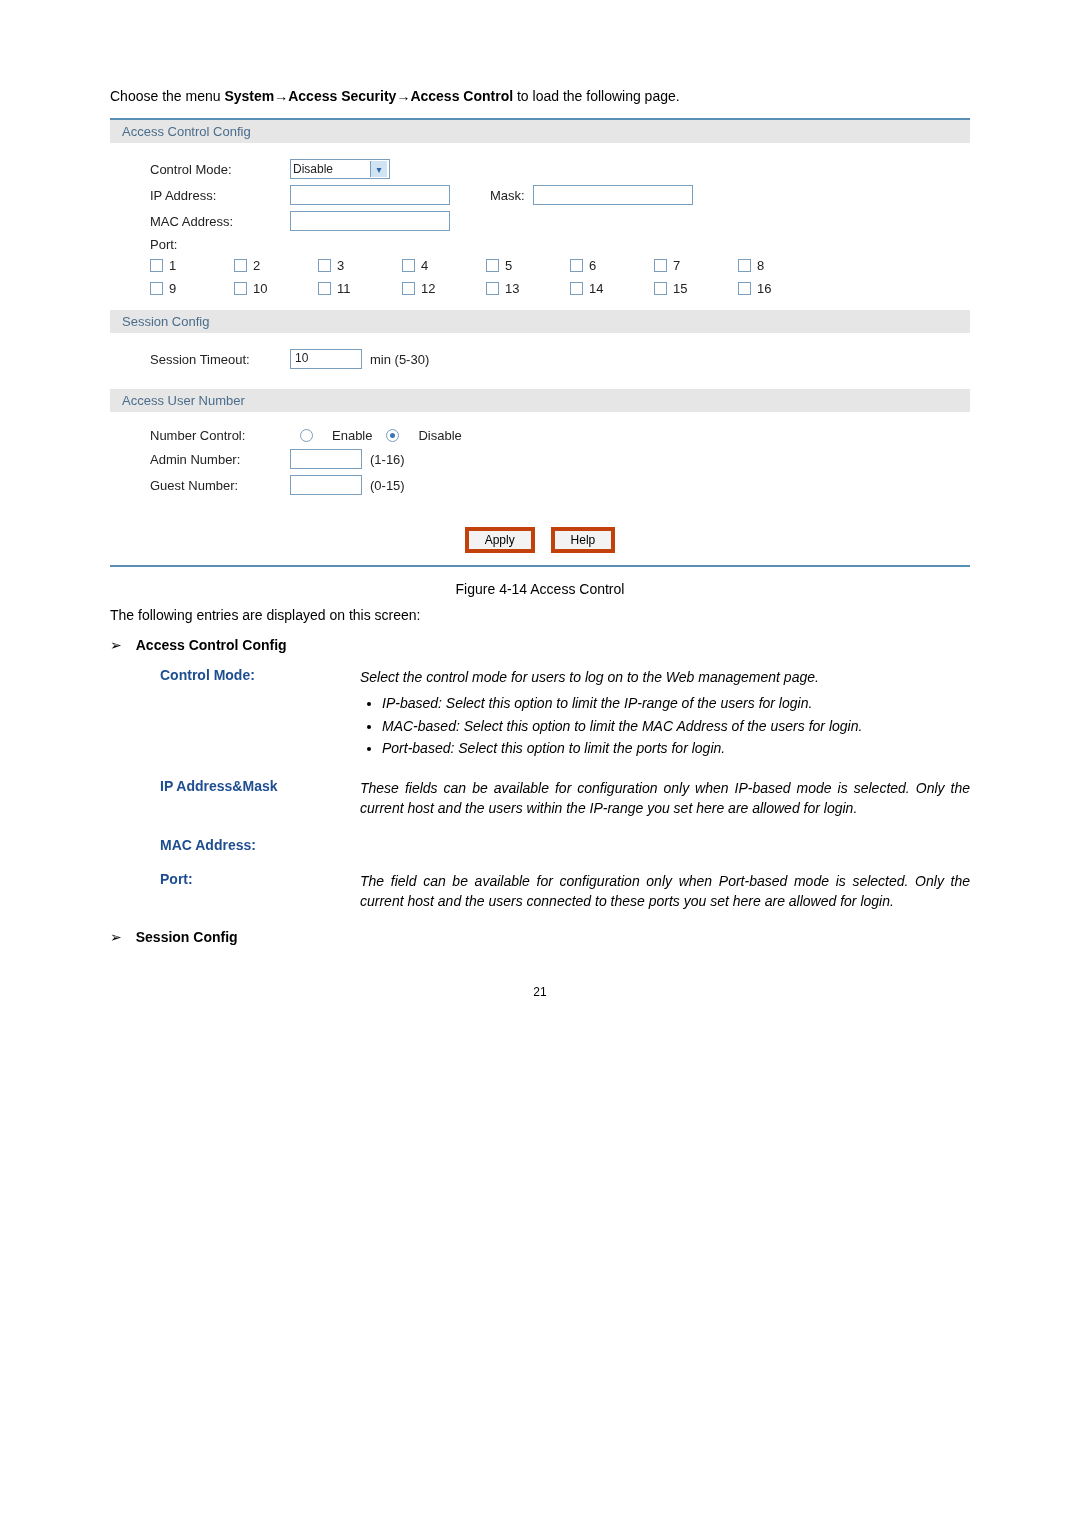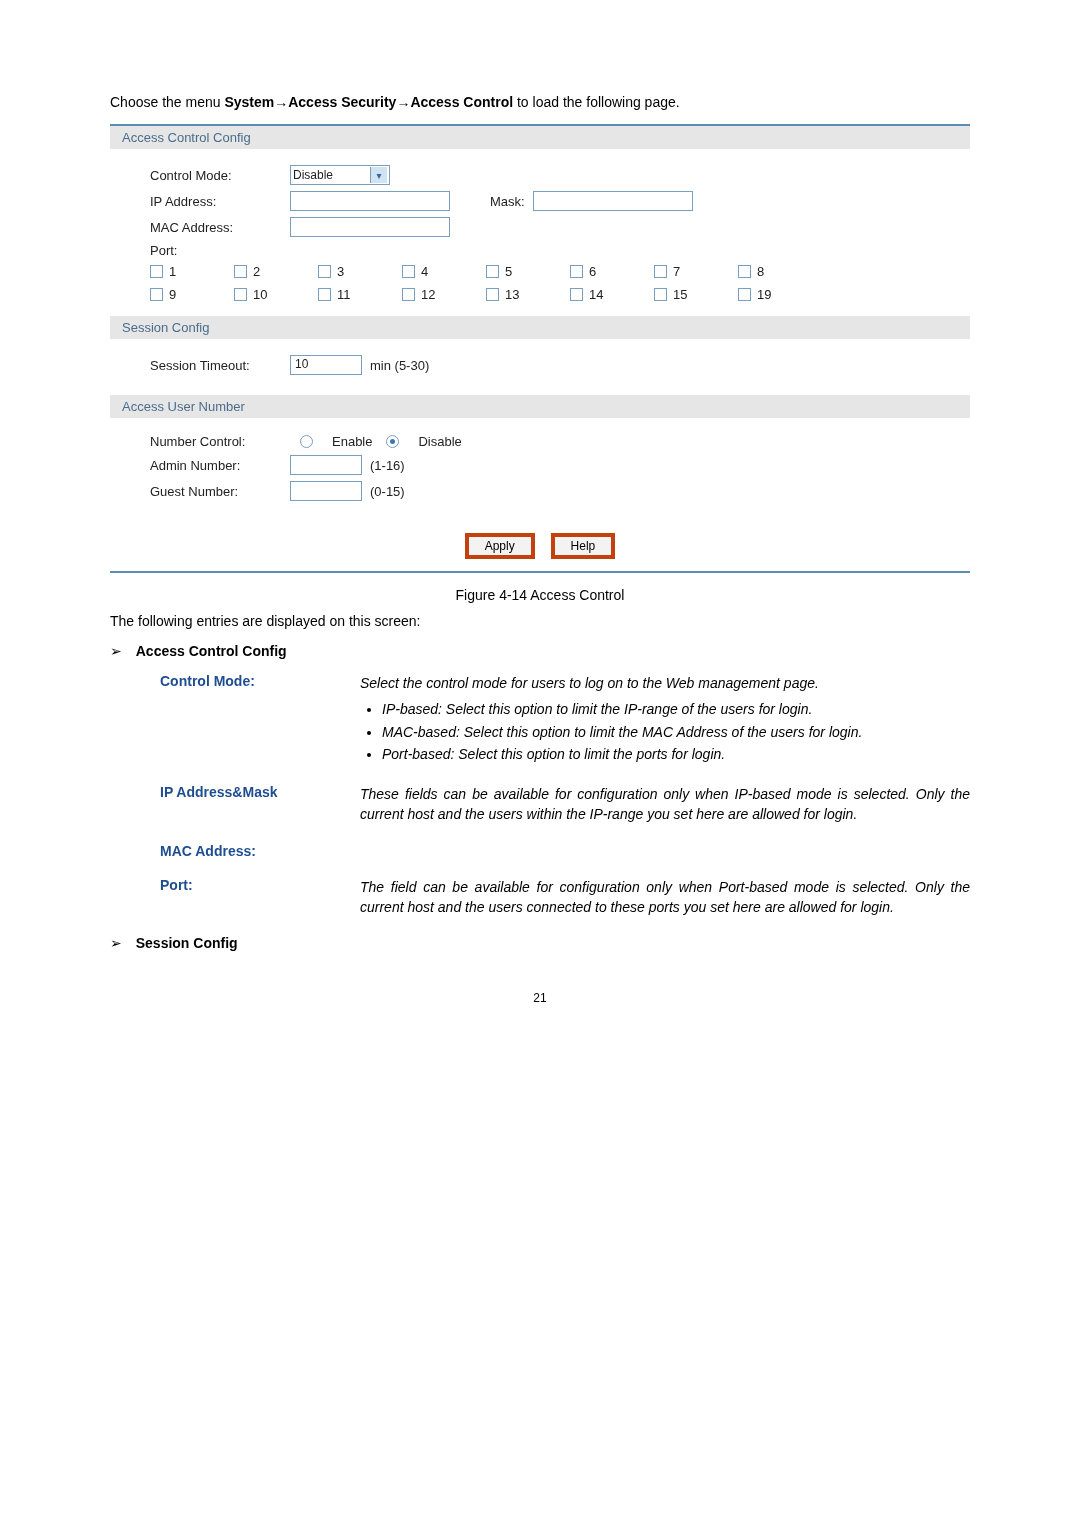--- a/index.html
+++ b/index.html
@@ -5,21 +5,21 @@
   body {
     margin: 0;
     padding: 0;
     font-family: Arial, sans-serif;
     font-size: 14px;
     color: #000;
     background: #fff;
   }
   .page {
     width: 1080px;
-    margin: 14px auto;
+    margin: 8px auto;
     padding: 80px 110px 40px 110px;
     box-sizing: border-box;
   }
   .intro-line {
     margin: 0 0 14px 0;
   }
   .config-screenshot {
     border-top: 2px solid #5a8fb5;
     border-bottom: 2px solid #5a8fb5;
     background: #fff;
@@ -278,21 +278,21 @@
         <div class="port-item">
             <span class="chk"></span>
             <span>14</span>
           </div>
         <div class="port-item">
             <span class="chk"></span>
             <span>15</span>
           </div>
         <div class="port-item">
             <span class="chk"></span>
-            <span>19</span>
+            <span>16</span>
           </div>
       </div>
     </div>
 
     <div class="panel-header">Session Config</div>
     <div class="panel-body">
       <div class="form-row">
         <span class="form-label">Session Timeout:</span>
         <span class="text-input ti-small">10</span>
         <span class="inline-label">min (5-30)</span>

